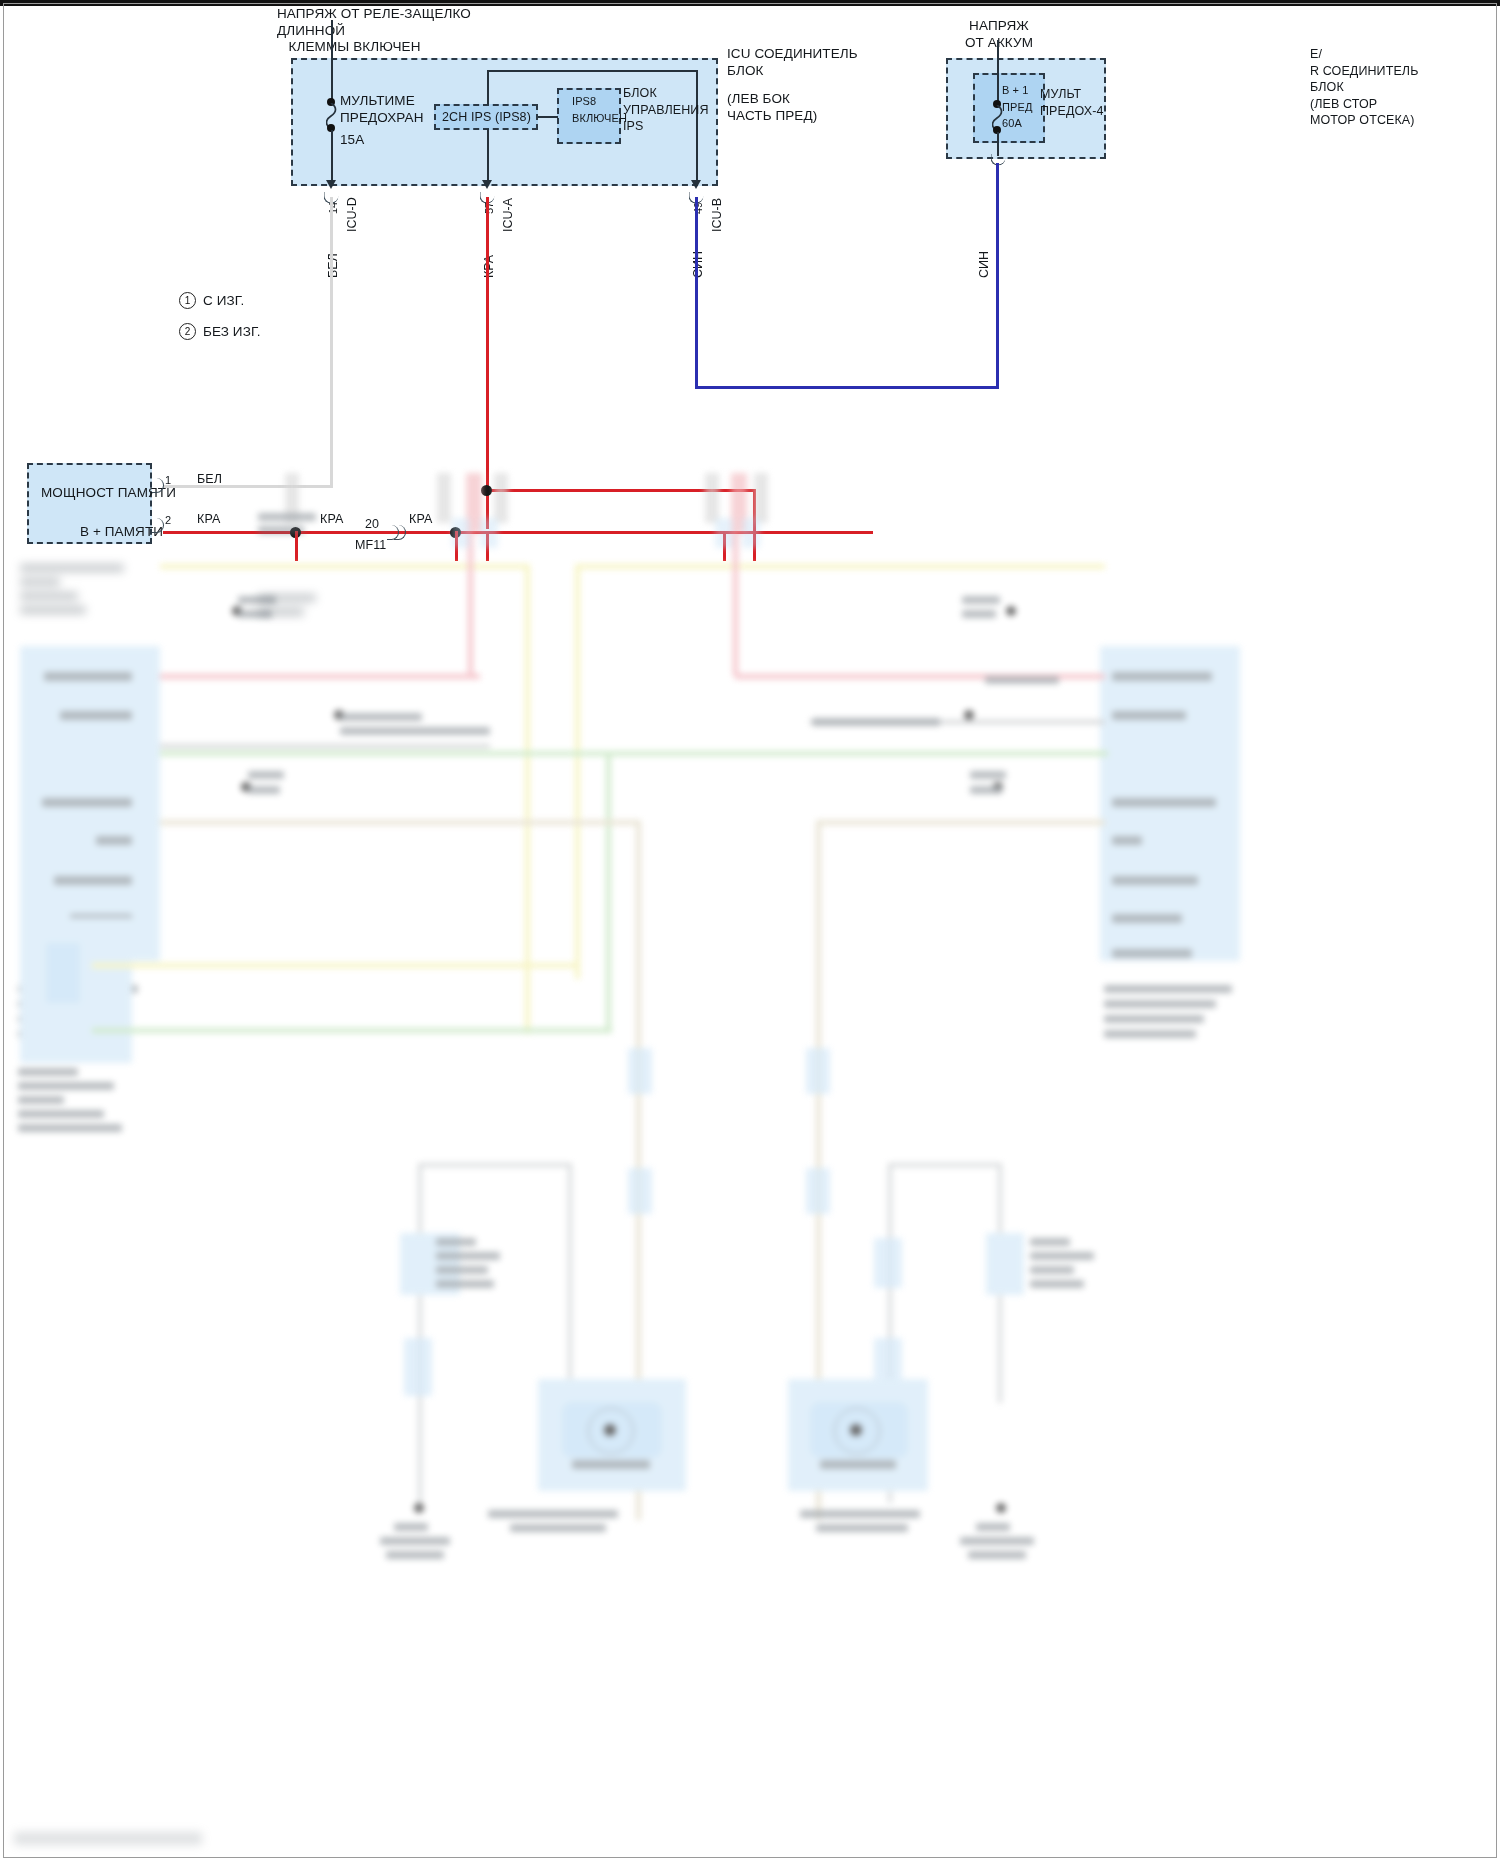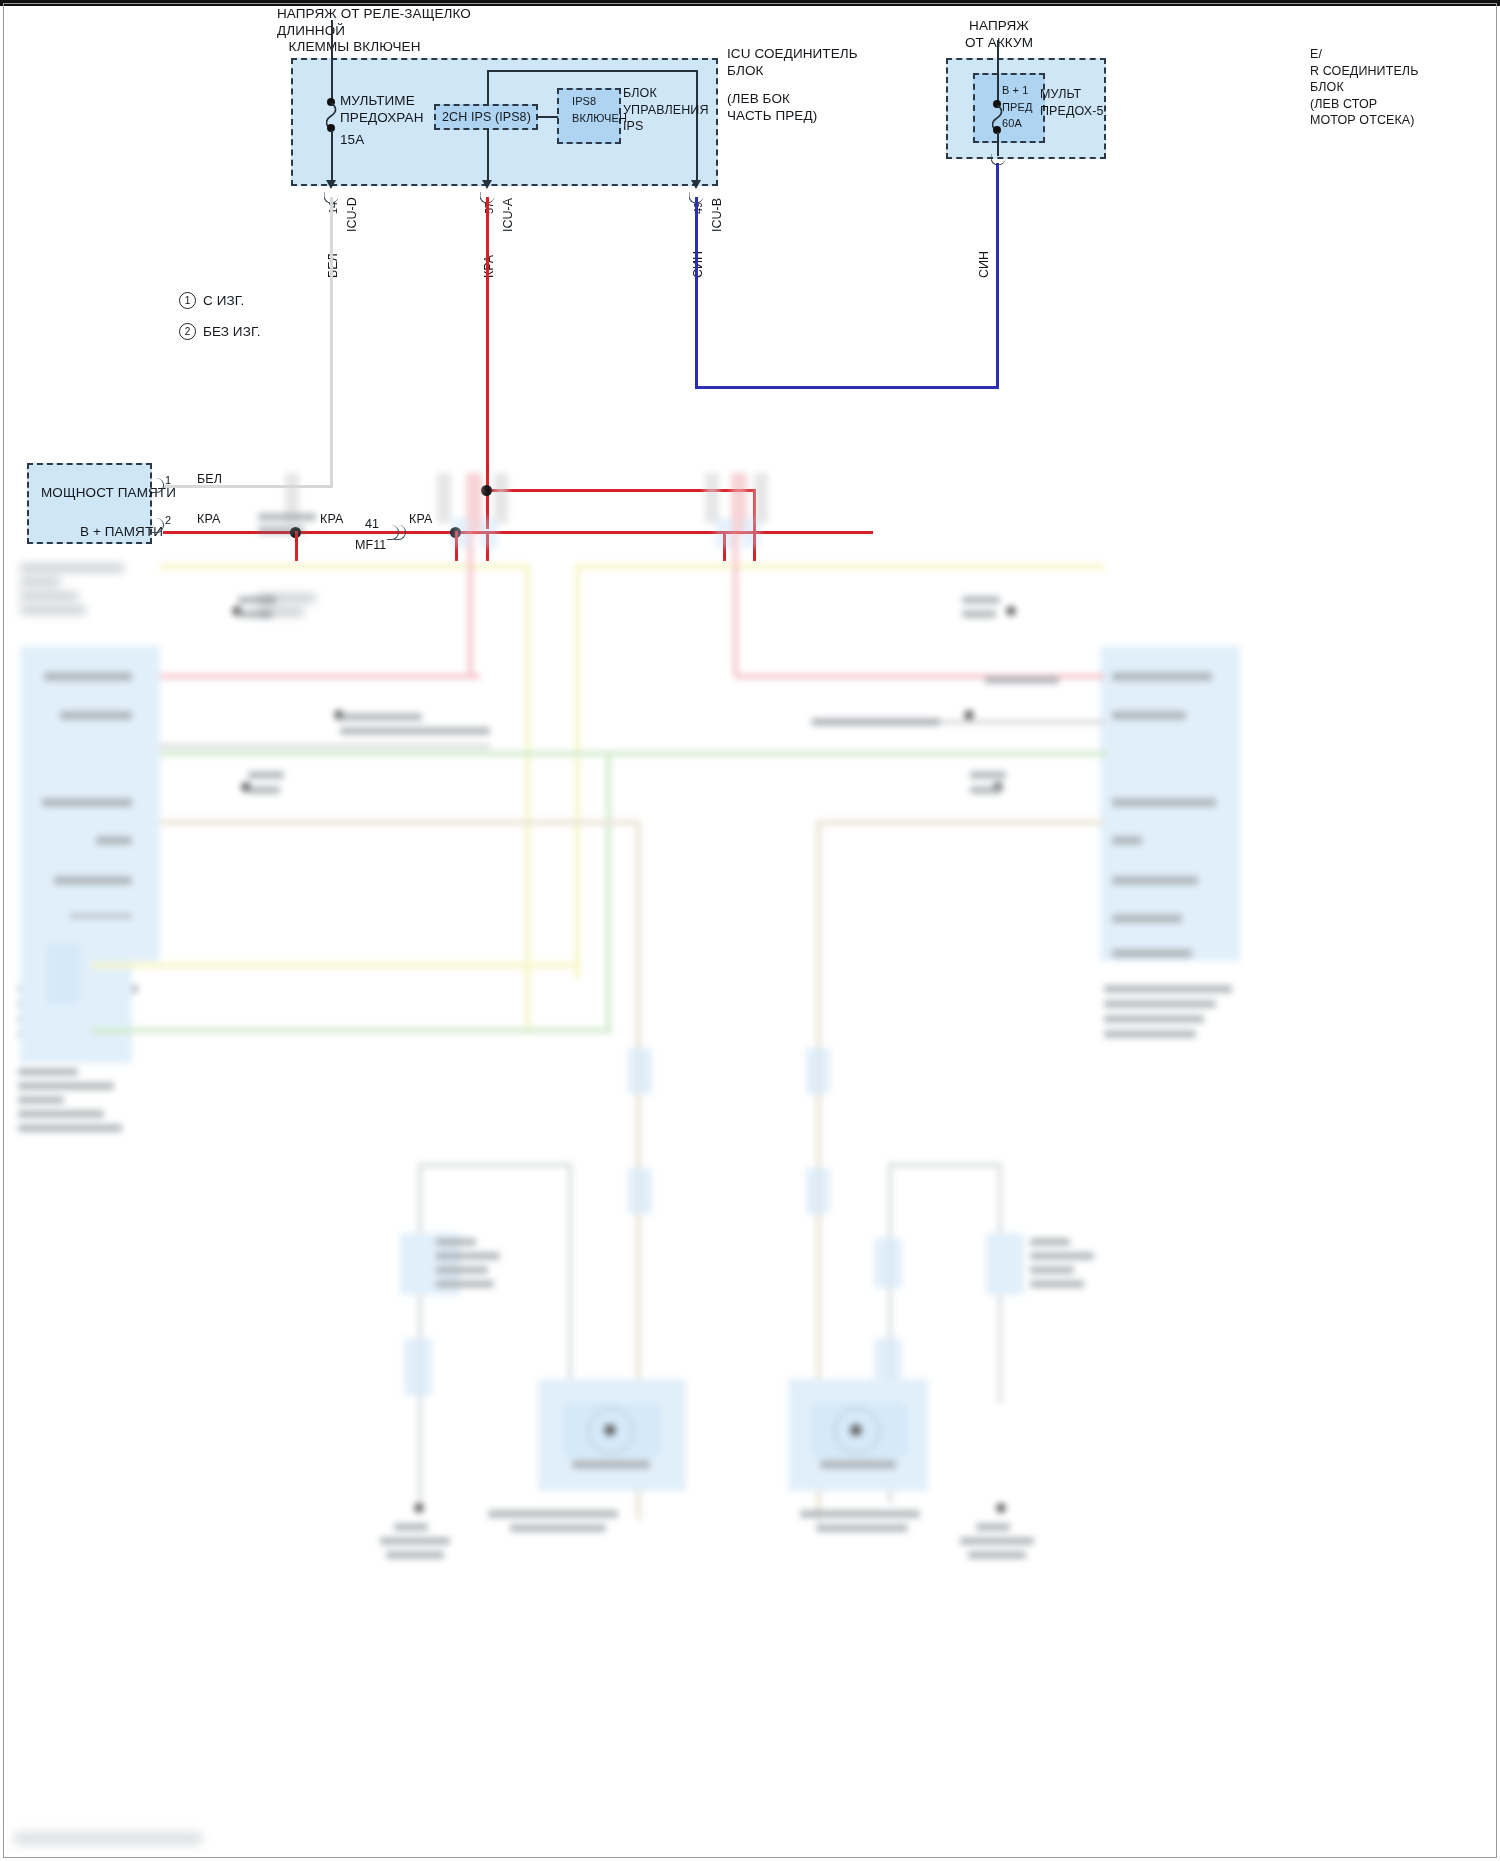--- a/index.html
+++ b/index.html
@@ -81,21 +81,21 @@
   <div class="t tiny" style="left:572px;top:93px;">IPS8
 ВКЛЮЧЕН</div>
   <div class="wire w-blk" style="left:538px;top:116px;width:20px;height:1.8px;"></div>
   <div class="t sm" style="left:623px;top:85px;">БЛОК
 УПРАВЛЕНИЯ
 IPS</div>
 
   <div class="boxdash" style="left:946px;top:58px;width:160px;height:101px;"></div>
   <div class="boxdash2" style="left:973px;top:73px;width:72px;height:70px;"></div>
   <div class="t sm" style="left:1040px;top:86px;">МУЛЬТ
-ПРЕДОХ-5</div>
+ПРЕДОХ-4</div>
   <div class="t sm" style="left:1310px;top:46px;">E/
 R СОЕДИНИТЕЛЬ
 БЛОК
 (ЛЕВ СТОР
 МОТОР ОТСЕКА)</div>
   <div class="wire w-blk" style="left:997px;top:40px;width:1.8px;height:64px;"></div>
   <div class="dot" style="left:993px;top:100px;width:8px;height:8px;"></div>
   <svg class="fusecoil" style="left:992px;top:105px;" viewBox="0 0 14 26">
     <path d="M5,0 C11,4 11,9 5,13 C-1,17 -1,22 5,26" fill="none" stroke="#25313b" stroke-width="1.7"></path>
   </svg>
@@ -144,21 +144,21 @@
   <div class="t tiny" style="left:165px;top:472px;">1</div>
   <div class="t sm" style="left:197px;top:471px;">БЕЛ</div>
   <div class="pinarc" style="left:152px;top:518px;"></div>
   <div class="t tiny" style="left:165px;top:512px;">2</div>
   <div class="t sm" style="left:197px;top:511px;">КРА</div>
 
   <div class="wire w-red" style="left:163px;top:531px;width:710px;height:3.4px;"></div>
   <div class="dot" style="left:290px;top:527px;width:11px;height:11px;"></div>
   <div class="dot" style="left:450px;top:527px;width:11px;height:11px;"></div>
 
-  <div class="t sm" style="left:365px;top:516px;">41</div>
+  <div class="t sm" style="left:365px;top:516px;">20</div>
   <div class="t sm" style="left:355px;top:537px;">MF11</div>
   <div class="pinarc" style="left:387px;top:525px;"></div>
   <div class="pinarc" style="left:394px;top:525px;"></div>
   <div class="t sm" style="left:320px;top:511px;">КРА</div>
   <div class="t sm" style="left:409px;top:511px;">КРА</div>
 
   <div class="wire w-red" style="left:486px;top:489px;width:270px;height:3.4px;"></div>
   <div class="dot" style="left:481px;top:485px;width:11px;height:11px;"></div>
   <div class="wire w-red" style="left:753px;top:489px;width:3.4px;height:45px;"></div>
   <div class="wire w-red" style="left:723px;top:531px;width:3.4px;height:30px;"></div>

